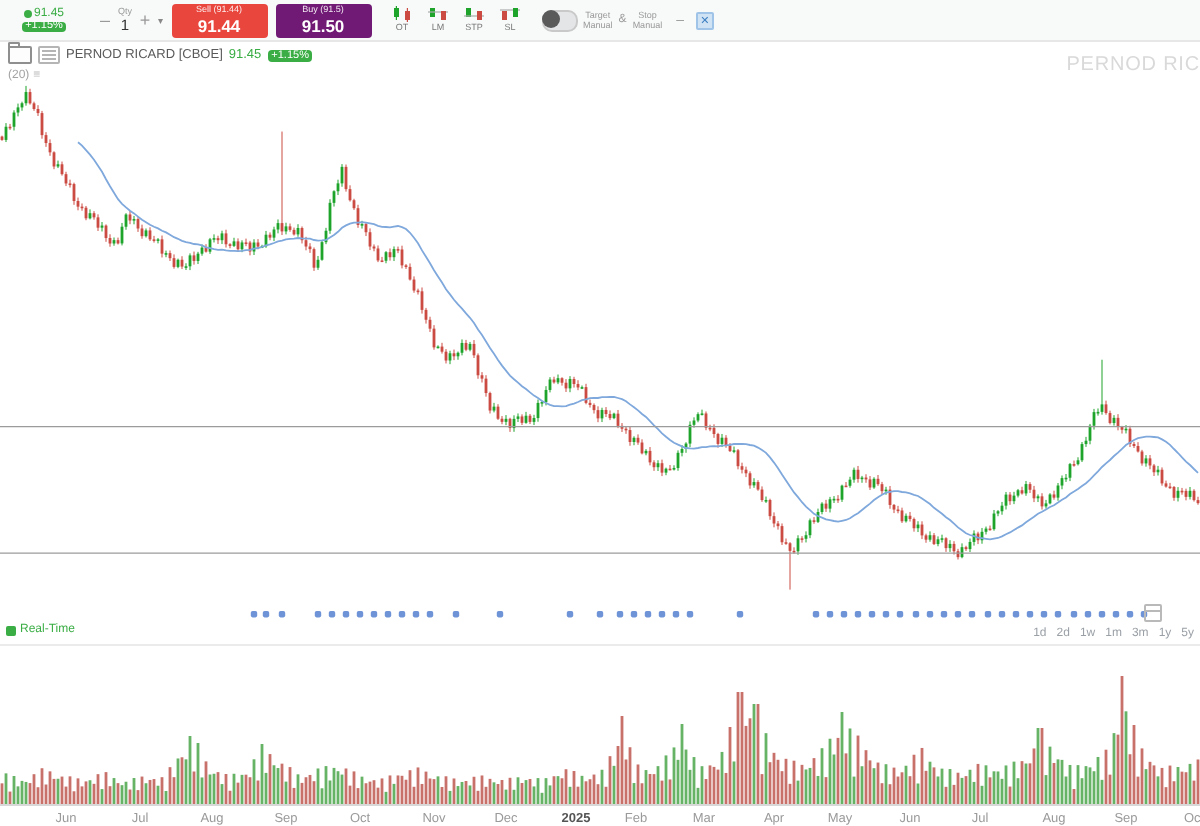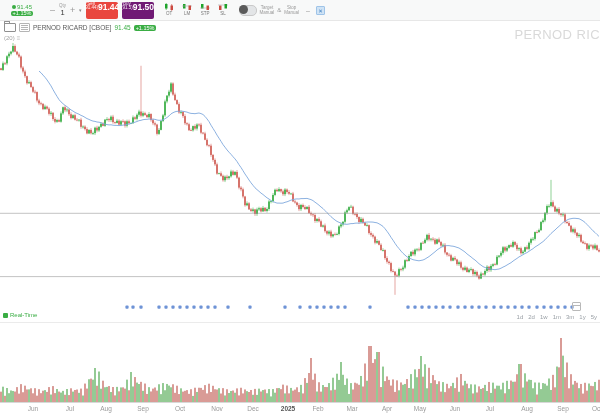--- a/index.html
+++ b/index.html
@@ -12,21 +12,21 @@
   .px-status{display:flex;flex-direction:column;align-items:center;line-height:1;width:36px;}
   .px-line{font-size:6px;color:#3aad44;display:flex;align-items:center;gap:1px;}
   .dot{width:4px;height:4px;border-radius:50%;background:#3aad44;display:inline-block;}
   .px-badge{font-size:5.5px;color:#fff;background:#3aad44;border-radius:2px;padding:0 2px;margin-top:1px;}
   .qty{display:flex;align-items:center;gap:2px;margin-left:4px;}
   .stepbtn{font-size:9px;color:#999;background:none;border:none;width:9px;padding:0;line-height:9px;}
   .qty-mid{display:flex;flex-direction:column;align-items:center;line-height:1;}
   .qty-cap{font-size:4.5px;color:#999;}
   .qty-val{font-size:7.5px;color:#333;}
   .caret{font-size:5px;color:#888;}
-  .obtn{width:32px;height:17px;border:none;border-radius:2px;display:flex;flex-direction:row;
+  .obtn{width:48px;height:17px;border:none;border-radius:2px;display:flex;flex-direction:column;
         justify-content:center;line-height:1;padding:0;color:#fff;}
   .obtn .sm{font-size:4.5px;opacity:.9;}
   .obtn .bg{font-size:8.5px;font-weight:bold;margin-top:1px;}
   .sell{background:#e9463e;}
   .buy{background:#701a75;}
   .otypes{display:flex;gap:3px;margin-left:4px;}
   .otype{display:flex;flex-direction:column;align-items:center;background:none;border:none;
          padding:0;line-height:1;width:15px;}
   .otype .lbl{font-size:4.5px;color:#777;margin-top:1px;}
   .tgt{display:flex;align-items:center;gap:3px;margin-left:4px;}
@@ -43,21 +43,21 @@
   .folder-icon::before{content:'';position:absolute;top:-3px;left:-1px;width:4px;height:2px;border:1px solid #8f8f8f;border-bottom:none;border-radius:1px 1px 0 0;}
   .list-icon{width:7px;height:7px;border:1px solid #b5b5b5;border-radius:1px;display:inline-flex;flex-direction:column;justify-content:space-evenly;padding:0 1px;background:#fff;}
   .list-icon i{height:1px;background:#b5b5b5;display:block;}
   .sym-name{font-size:6.5px;color:#5a5a5a;}
   .sym-price{font-size:6.5px;color:#3aad44;}
   .sym-badge{font-size:5.5px;color:#fff;background:#3aad44;border-radius:2px;padding:0 2px;}
   .indicator-row{position:absolute;top:35px;left:4px;display:flex;align-items:center;gap:2px;z-index:4;}
   .ind-label{font-size:6px;color:#a3a3a3;}
   .menu-icon{font-size:6px;color:#bdbdbd;}
   
-  .watermark{position:absolute;top:27px;right:0;font-size:13px;letter-spacing:.4px;color:#d9d9d9;z-index:1;white-space:nowrap;}
+  .watermark{position:absolute;top:27px;right:0;font-size:10px;letter-spacing:.4px;color:#d9d9d9;z-index:1;white-space:nowrap;}
   .rt-label{position:absolute;top:312px;left:3px;display:flex;align-items:center;gap:2px;z-index:4;}
   .rt-ico{width:5px;height:5px;background:#3aad44;border-radius:1px;display:inline-block;}
   .rt-txt{font-size:6px;color:#3aad44;}
   .ranges{position:absolute;top:314px;right:3px;display:flex;gap:5px;z-index:4;}
   .range-btn{font-size:6px;color:#9aa0a6;background:none;border:none;padding:0;line-height:1;}
   .calendar-icon{position:absolute;top:302px;right:19px;width:7px;height:7px;border:1px solid #b9b9b9;
                  border-radius:1px;z-index:4;background:
                  linear-gradient(#b9b9b9,#b9b9b9) 0 2px/100% 1px no-repeat;}
   svg.chart{position:absolute;top:0;left:0;z-index:2;}
 </style>

